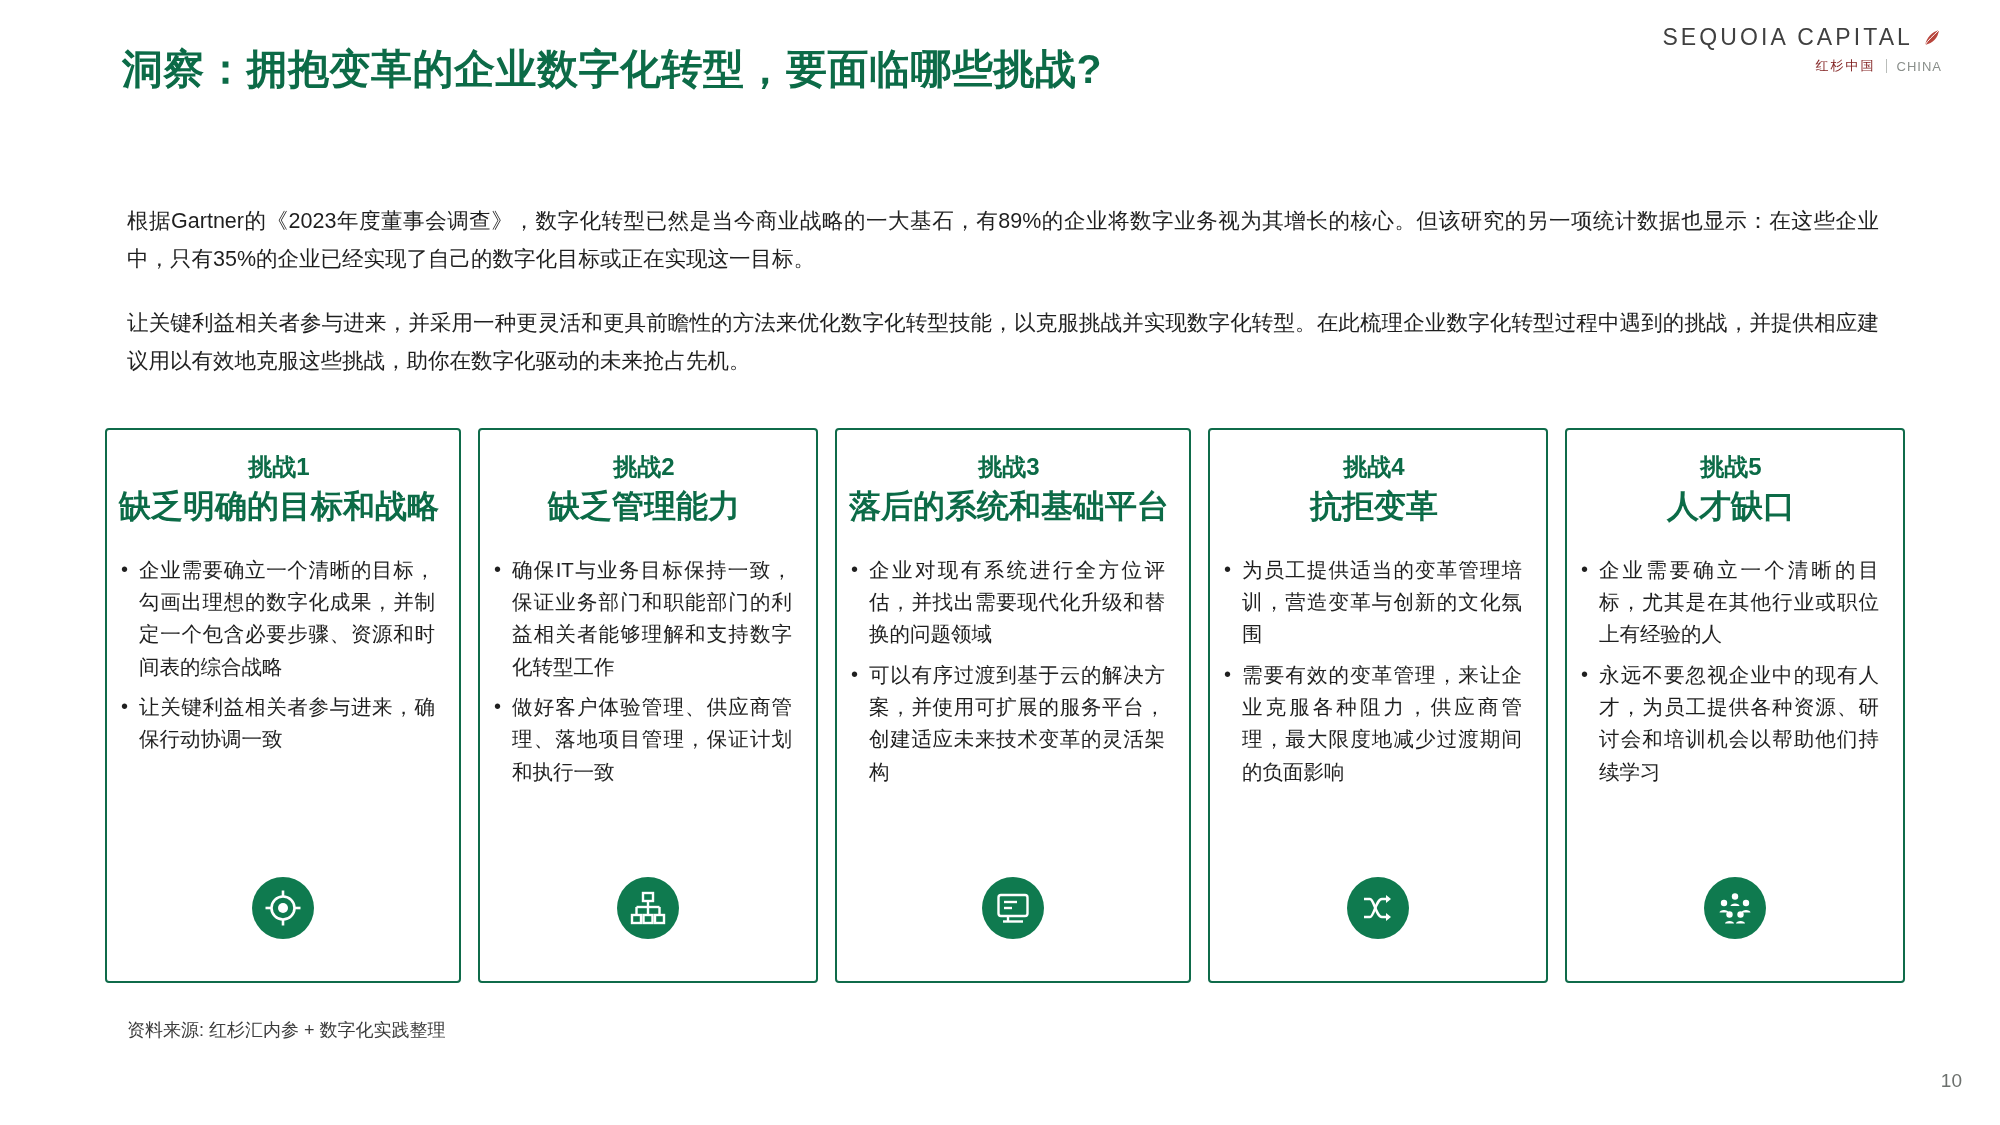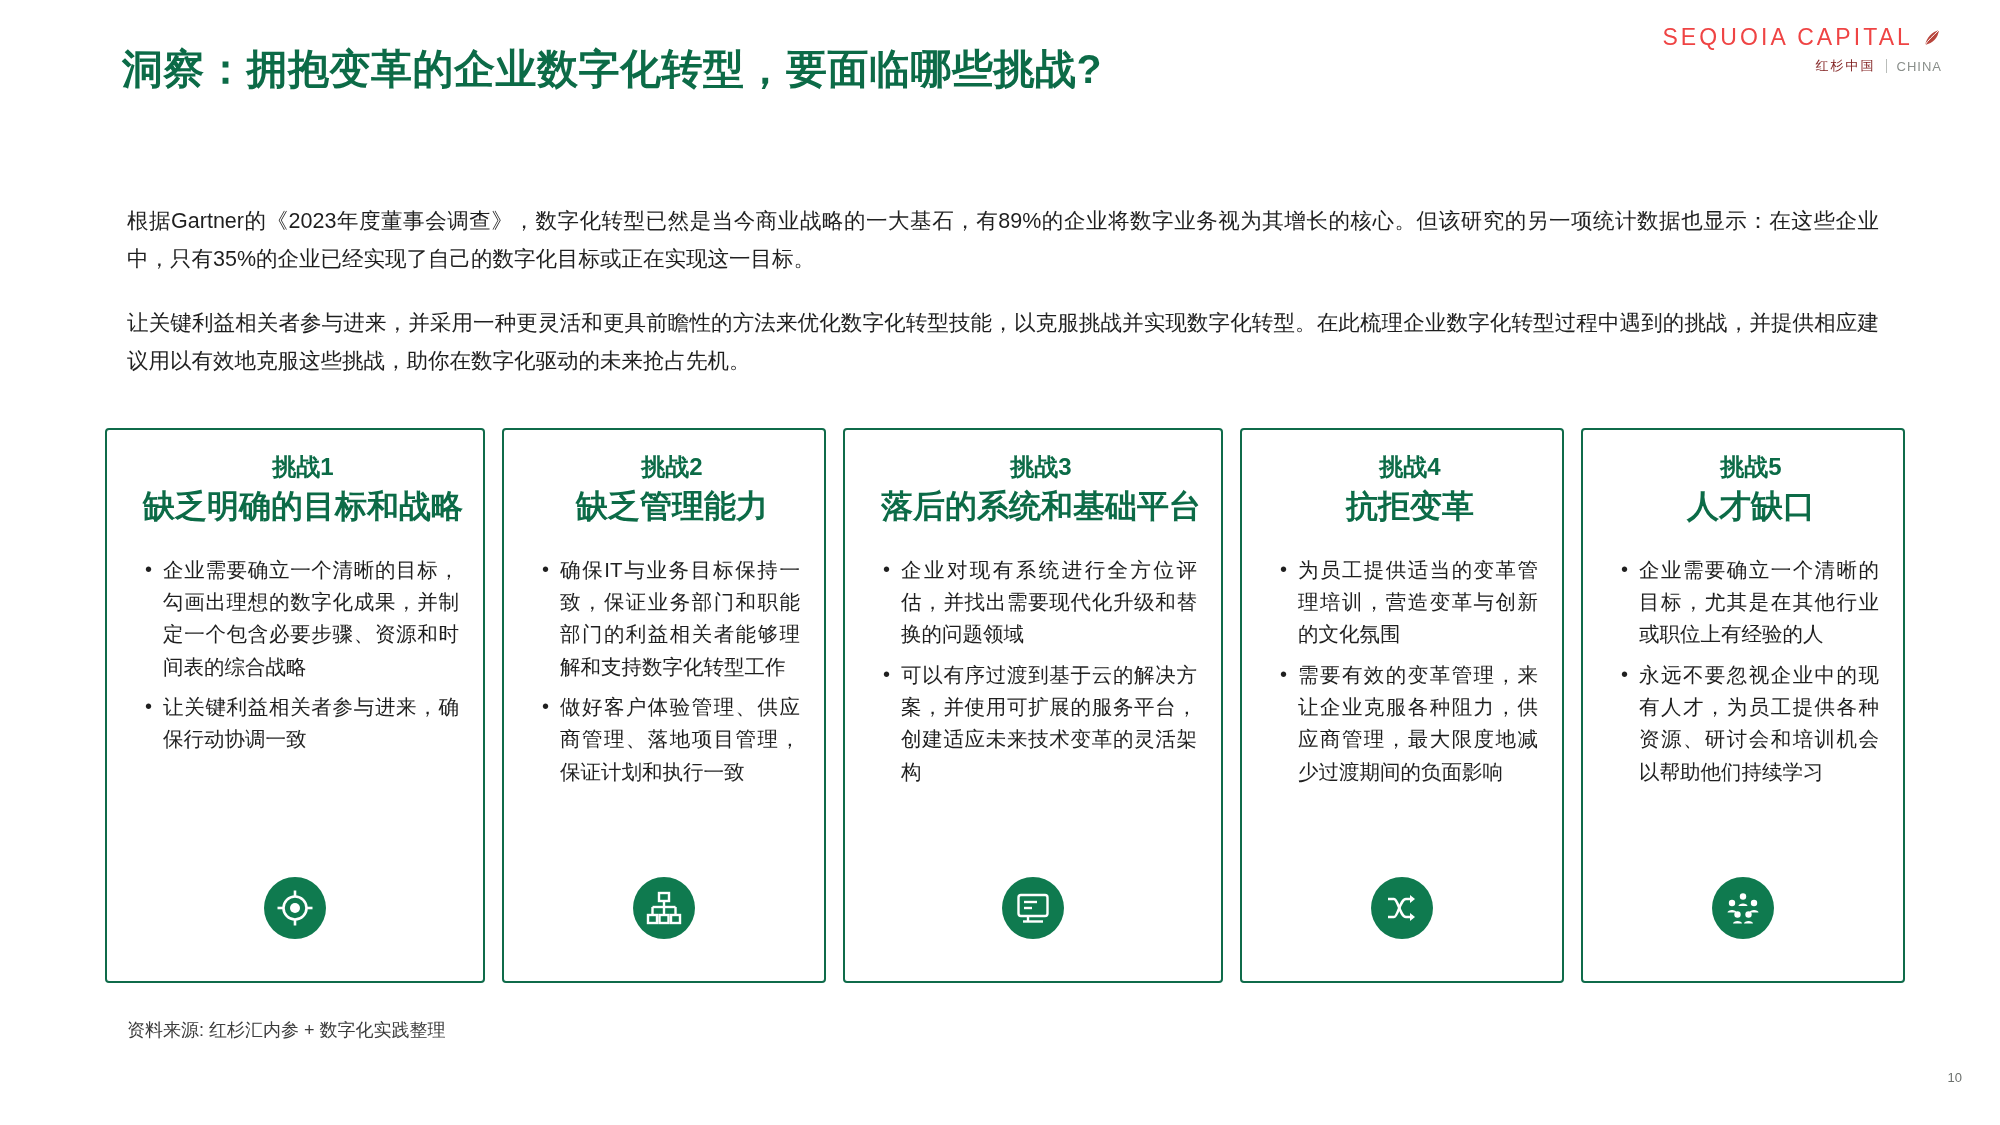--- a/index.html
+++ b/index.html
@@ -33,21 +33,21 @@
   }
   .logo-top {
     display: flex;
     align-items: center;
     justify-content: flex-end;
     gap: 9px;
   }
   .logo-word {
     font-size: 23px;
     letter-spacing: 3.1px;
-    color: #ef4444;
+    color: #404040;
     font-weight: 400;
     white-space: nowrap;
     text-align: right;
   }
   .logo-mark {
     width: 20px;
     height: 20px;
     position: relative;
     flex: 0 0 auto;
   }
@@ -103,21 +103,21 @@
     width: 1800px;
     display: flex;
     gap: 17px;
   }
   .card {
     flex: 1 1 0;
     border: 2.5px solid #0f6b4a;
     border-radius: 4px;
     height: 555px;
     box-sizing: border-box;
-    padding: 22px 20px 0 36px;
+    padding: 22px 20px 0 12px;
     position: relative;
     background: #fff;
   }
   .card-h1 {
     text-align: center;
     font-size: 24px;
     font-weight: bold;
     color: #0c6b47;
     line-height: 1.25;
   }
@@ -187,21 +187,21 @@
     text-align: center;
     font-size: 17px;
     color: #5f6461;
     letter-spacing: 1.5px;
   }
   .footer-center .gap { display: inline-block; width: 26px; }
   .page-no {
     position: absolute;
     right: 38px;
     top: 1070px;
-    font-size: 13px;
+    font-size: 19px;
     color: #6c706d;
   }
 </style>
 </head>
 <body>
 
 <div class="slide">
 
   <div class="logo">
     <div class="logo-top">

